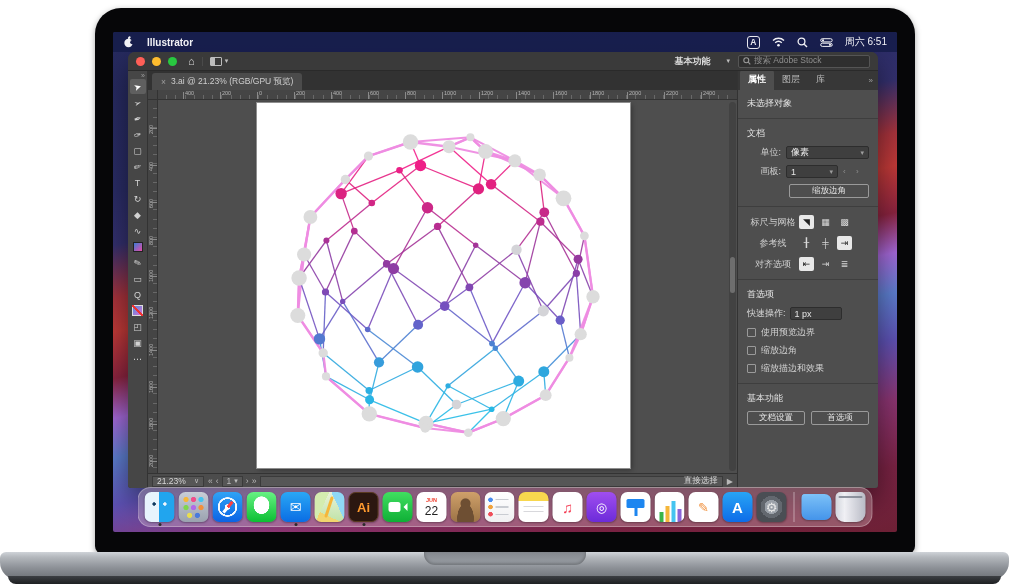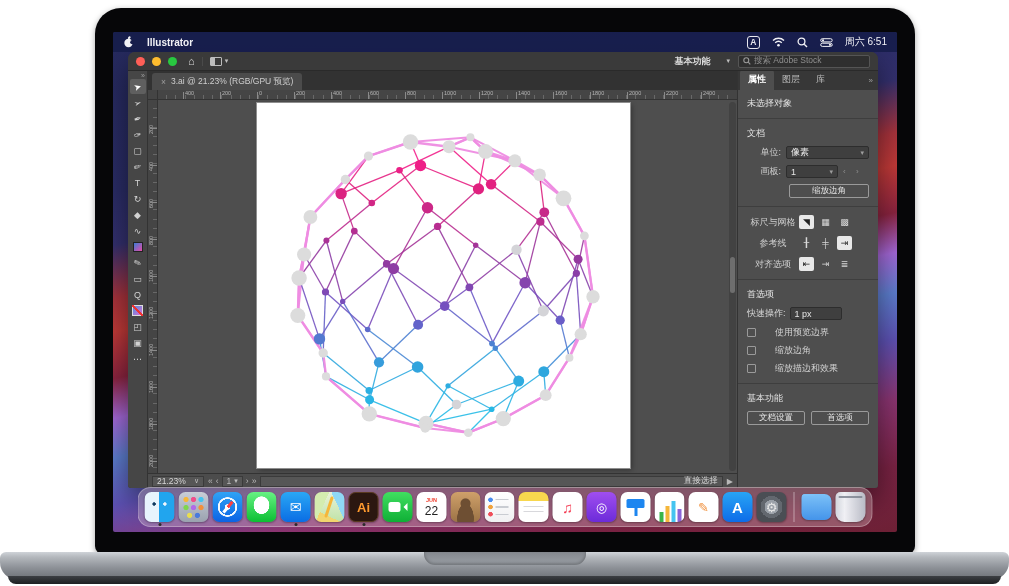--- a/index.html
+++ b/index.html
@@ -98,21 +98,21 @@
   .p-select .cv{font-size:7px;color:#9e9e9e;}
   .p-arrows{color:#8f8f8f;font-size:8px;letter-spacing:4px;}
   .p-btn{height:14px;border:1px solid #9a9a9a;border-radius:2px;background:transparent;color:#e6e6e6;font-size:8.5px;display:flex;align-items:center;justify-content:center;padding:0 10px;}
   .p-btn.block{margin-left:42px;}
   .icon-row{display:flex;align-items:center;text-align:center;}
   .icon-row .lab2{width:52px;color:#cfcfcf;flex:0 0 auto;}
   .mini-ic{width:15px;height:14px;display:flex;align-items:center;justify-content:center;margin-right:4px;color:#d8d8d8;font-size:9px;border-radius:2px;}
   .mini-ic.hl{background:#e8e8e8;color:#222;}
   .kb-row{display:flex;align-items:center;gap:4px;}
   .p-input{width:52px;height:13px;background:#3f3f3f;border:1px solid #2d2d2d;border-radius:2px;color:#e6e6e6;padding:0 4px;display:flex;align-items:center;}
-  .chk-row{display:flex;align-items:center;gap:19px;color:#d2d2d2;}
+  .chk-row{display:flex;align-items:center;gap:5px;color:#d2d2d2;}
   .chk{width:9px;height:9px;border:1px solid #9a9a9a;border-radius:1px;background:transparent;flex:0 0 auto;}
   .qa-btns{display:flex;gap:6px;}
   .qa-btns .p-btn{flex:1;}
 
   
   .dock{position:absolute;left:50%;bottom:5px;transform:translateX(-50%);height:40px;background:rgba(255,230,235,.28);
     border:1px solid rgba(255,255,255,.28);border-radius:13px;display:flex;align-items:center;padding:4px 6px;gap:4px;backdrop-filter:blur(8px);z-index:20;}
   .dock-item{position:relative;width:30px;height:30px;flex:0 0 auto;}
   .dock-ic{width:30px;height:30px;border-radius:7px;display:flex;align-items:center;justify-content:center;overflow:hidden;box-shadow:0 1px 2px rgba(0,0,0,.3);}
   .run-dot{position:absolute;left:50%;bottom:-4px;width:3px;height:3px;margin-left:-1.5px;border-radius:50%;background:#2b2b2b;}

